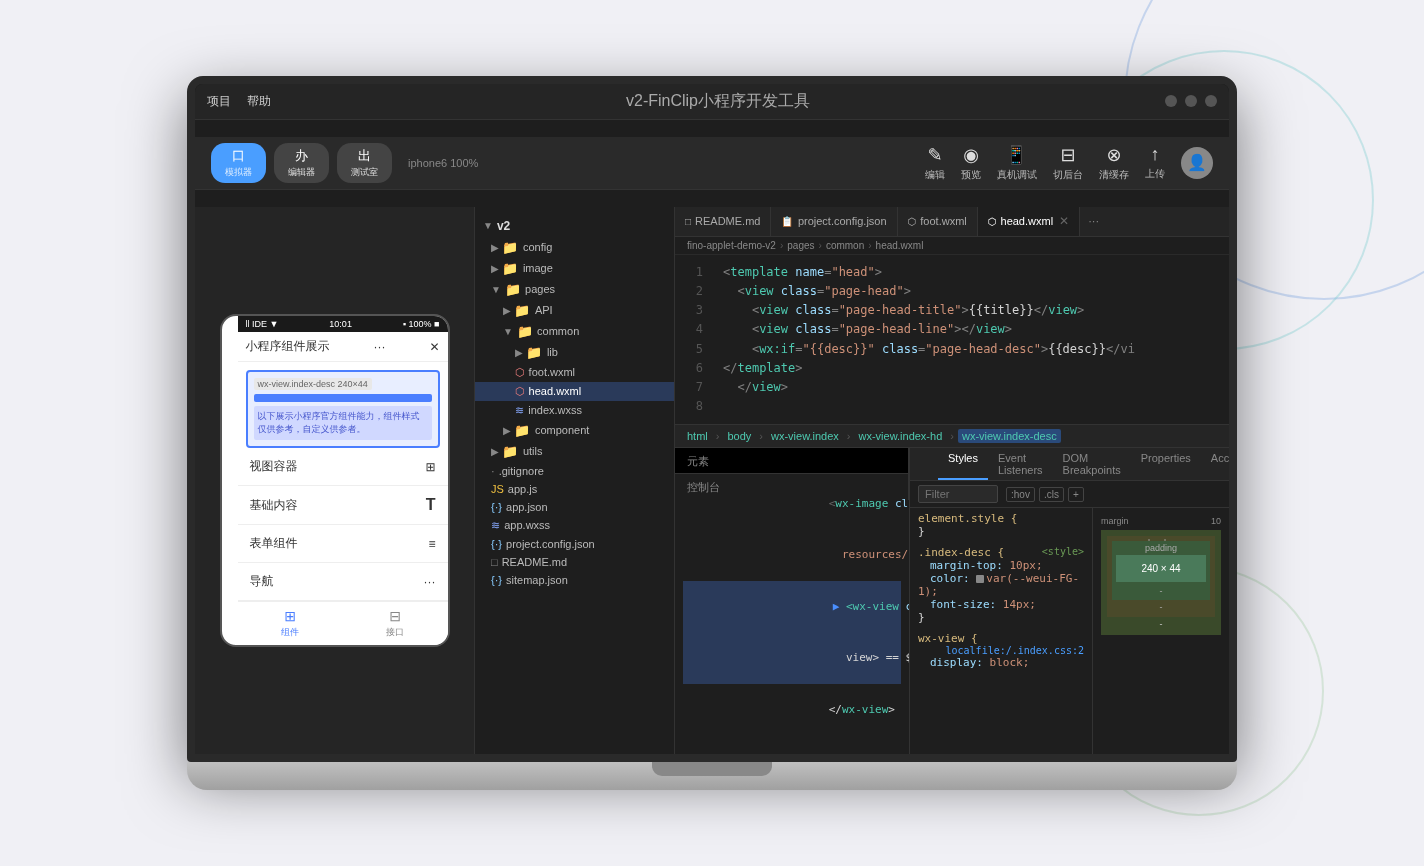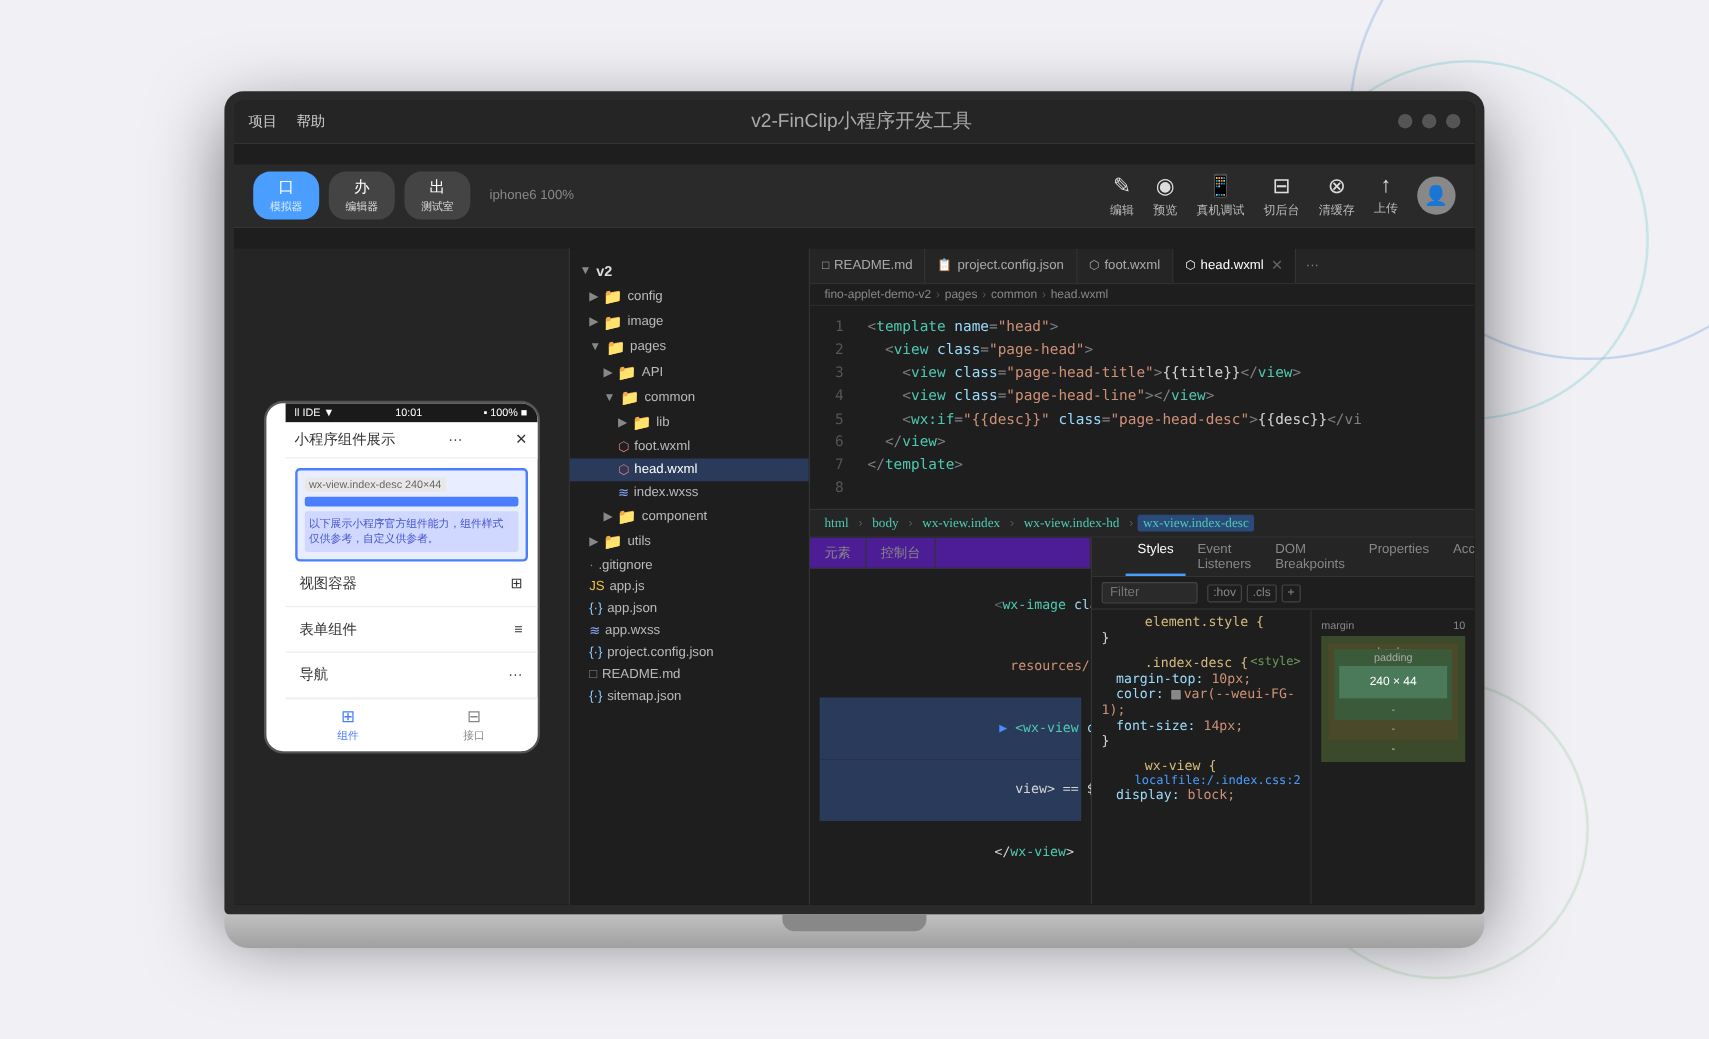--- a/index.html
+++ b/index.html
@@ -428,22 +428,23 @@
     .devtools-panel {
       background: #1e1e1e;
       border-top: 1px solid #333;
       height: 330px;
       display: flex;
       flex-direction: column;
     }
     .devtools-tabs {
       display: flex;
       border-bottom: 1px solid #333;
-      background: #4c1d95;
+      background: #000000;
       height: 26px;
+      flex-direction: column;
     }
     .dt-tab {
       padding: 0 12px;
       line-height: 26px;
       font-size: 11px;
       color: #888;
       cursor: pointer;
       border-right: 1px solid #333;
     }
     .devtools-content {
@@ -476,21 +477,20 @@
       padding: 4px 8px;
       background: #252525;
       border-bottom: 1px solid #333;
       font-size: 11px;
     }
     .el-tag {
       color: #4ec9b0;
       padding: 1px 4px;
       border-radius: 2px;
       cursor: pointer;
-      font-family: Liberation Serif, serif;
     }
     .el-tag.active {
       background: #2a4a7a;
     }
     .el-sep { color: #555; }
 
     
     .styles-panel {
       width: 320px;
       border-left: 1px solid #333;
@@ -540,21 +540,21 @@
       cursor: pointer;
     }
     .styles-content {
       flex: 1;
       overflow-y: auto;
       padding: 4px 8px;
       font-family: monospace;
       font-size: 11px;
     }
     .css-rule { margin-bottom: 8px; }
-    .css-selector { color: #d7ba7d; margin-left: 36px; }
+    .css-selector { color: #d7ba7d; }
     .css-brace { color: #d4d4d4; }
     .css-prop { color: #9cdcfe; padding-left: 12px; }
     .css-val { color: #ce9178; }
     .css-comment { color: #6a9955; float: right; font-size: 10px; }
     .css-source { color: #4a9eff; font-size: 10px; float: right; }
   </style>
 </head>
 <body>
 
 <div class="bg-circle bg-circle-1"></div>
@@ -645,20 +645,24 @@
                   <div class="component-label">wx-view.index-desc 240×44</div>
                   <div class="component-demo" style="background: #4a7eff; margin-bottom: 4px;"></div>
                   <div style="font-size:9px; color: #4455cc; background: #d0d8ff; padding: 4px; border-radius: 2px;">以下展示小程序官方组件能力，组件样式仅供参考，自定义供参者。</div>
                 </div>
 
                 <div class="phone-list-item">
                   <span>视图容器</span>
                   <span>⊞</span>
                 </div>
                 <div class="phone-list-item">
+                  <span>基础内容</span>
+                  <span style="font-size: 16px; font-weight:bold;">T</span>
+                </div>
+                <div class="phone-list-item">
                   <span>表单组件</span>
                   <span>≡</span>
                 </div>
                 <div class="phone-list-item">
                   <span>导航</span>
                   <span>···</span>
                 </div>
               </div>
               <div class="phone-nav">
                 <div class="phone-nav-item active">
@@ -806,22 +810,22 @@
                 <div>6</div>
                 <div>7</div>
                 <div>8</div>
               </div>
               <div class="code-lines">
                 <div class="code-line"><span class="punct">&lt;</span><span class="tag">template</span> <span class="attr">name</span><span class="punct">=</span><span class="str">"head"</span><span class="punct">&gt;</span></div>
                 <div class="code-line">  <span class="punct">&lt;</span><span class="tag">view</span> <span class="attr">class</span><span class="punct">=</span><span class="str">"page-head"</span><span class="punct">&gt;</span></div>
                 <div class="code-line">    <span class="punct">&lt;</span><span class="tag">view</span> <span class="attr">class</span><span class="punct">=</span><span class="str">"page-head-title"</span><span class="punct">&gt;</span>{{title}}<span class="punct">&lt;/</span><span class="tag">view</span><span class="punct">&gt;</span></div>
                 <div class="code-line">    <span class="punct">&lt;</span><span class="tag">view</span> <span class="attr">class</span><span class="punct">=</span><span class="str">"page-head-line"</span><span class="punct">&gt;&lt;/</span><span class="tag">view</span><span class="punct">&gt;</span></div>
                 <div class="code-line">    <span class="punct">&lt;</span><span class="tag">wx:if</span><span class="punct">=</span><span class="str">"{{desc}}"</span> <span class="attr">class</span><span class="punct">=</span><span class="str">"page-head-desc"</span><span class="punct">&gt;</span>{{desc}}<span class="punct">&lt;/vi</span></div>
+                <div class="code-line"><span class="punct">&lt;/</span><span class="tag">template</span><span class="punct">&gt;</span></div>
                 <div class="code-line">  <span class="punct">&lt;/</span><span class="tag">view</span><span class="punct">&gt;</span></div>
-                <div class="code-line"><span class="punct">&lt;/</span><span class="tag">template</span><span class="punct">&gt;</span></div>
                 <div class="code-line"></div>
               </div>
             </div>
 
             <div class="devtools-panel">
 
               <div class="element-bar">
                 <span class="el-tag">html</span>
                 <span class="el-sep">›</span>
                 <span class="el-tag">body</span>

